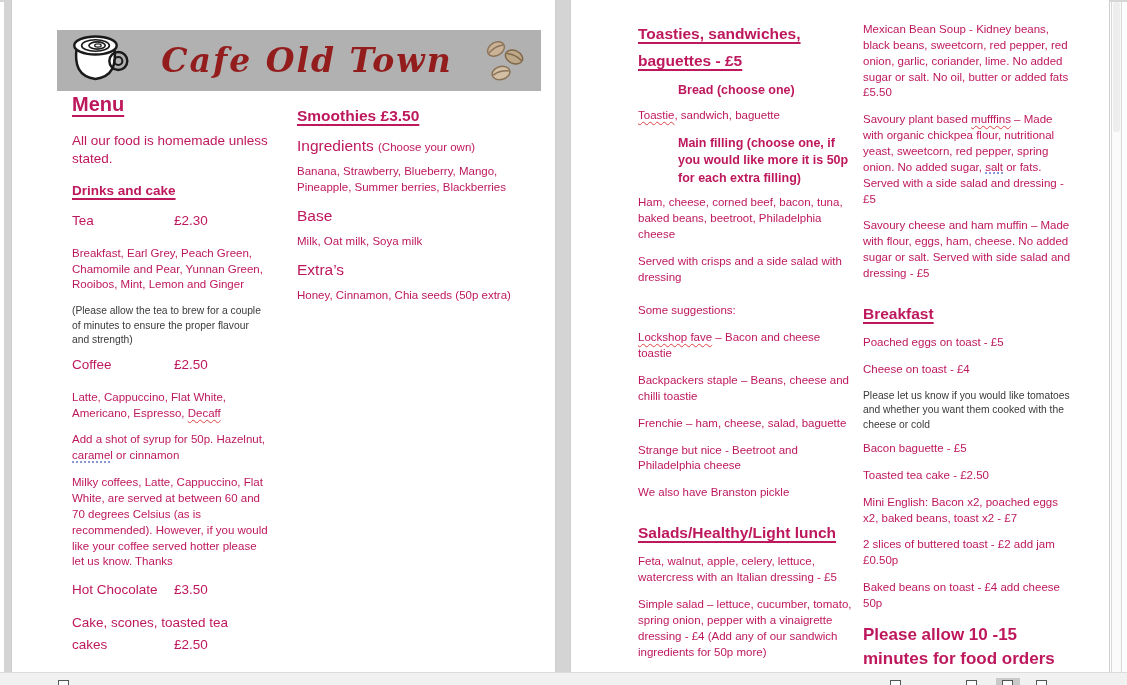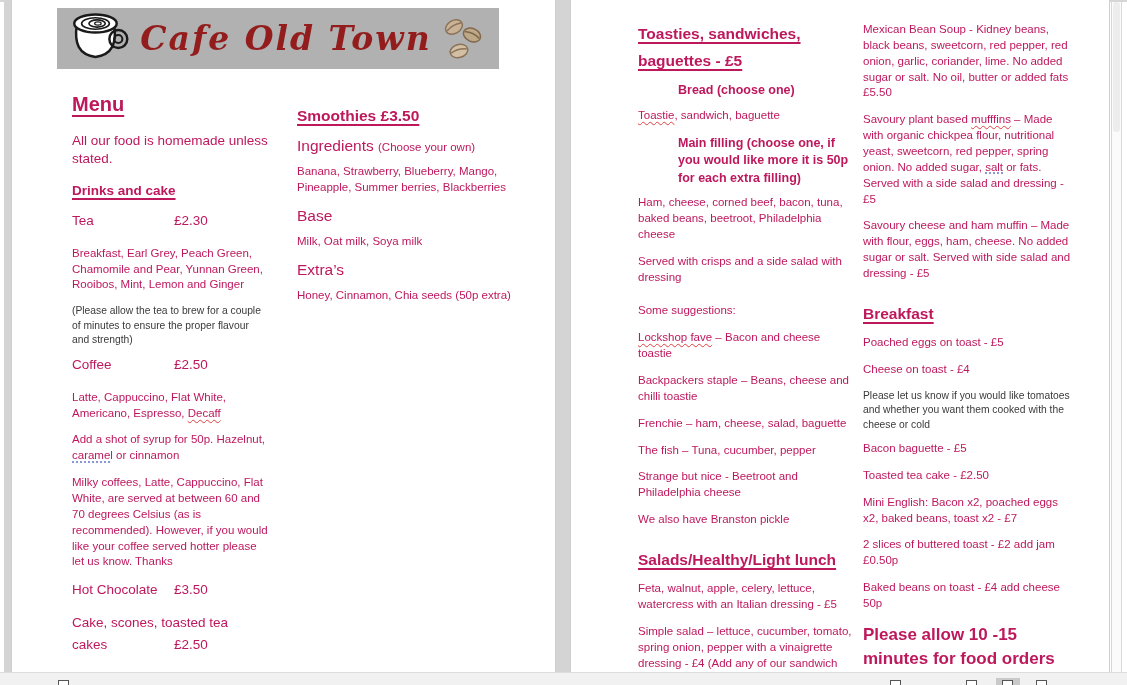--- a/index.html
+++ b/index.html
@@ -7,21 +7,21 @@
   body { font-family:"Liberation Sans", sans-serif; background:#ffffff; color:#1b1b1b; }
   .desktop { position:relative; width:1127px; height:685px; overflow:hidden; background:#ffffff; }
   .top-strip { position:absolute; left:0; top:0; width:1127px; height:2px; background:#d6d6d6; }
   .left-strip { position:absolute; left:4px; top:0; width:7px; height:672px; background:#d4d4d4; }
   .gap-strip { position:absolute; left:556px; top:0; width:14px; height:672px; background:#d4d4d4; }
   .page { position:absolute; top:0; height:672px; background:#ffffff; border-left:1px solid #cfcfcf; border-right:1px solid #cfcfcf; overflow:hidden; }
   .page1 { left:11px; width:545px; }
   .page2 { left:570px; width:540px; }
 
   
-  .logo { position:absolute; left:45px; top:8px; width:442px; height:61px; background:#b1b1b1; display:flex; align-items:center; padding:0 14px; }
+  .logo { position:absolute; left:45px; top:30px; width:484px; height:61px; background:#b1b1b1; display:flex; align-items:center; padding:0 14px; }
   .logo-title { flex:1; text-align:center; font-family:"DejaVu Serif", serif; font-style:italic; font-weight:bold; font-size:33px; color:#931d1d; letter-spacing:2px; white-space:nowrap; }
   .logo-cup { width:62px; height:56px; flex:0 0 auto; }
   .logo-beans { width:46px; height:48px; flex:0 0 auto; }
 
   
   .cols { display:flex; }
   .p1cols { margin-top:93px; padding-left:60px; }
   .p2cols { margin-top:0; padding-top:20px; padding-left:67px; }
   .col { flex:0 0 auto; }
   .p1c1 { width:196px; margin-right:29px; }
@@ -131,21 +131,20 @@
           <div class="blk h2">Toasties, sandwiches, baguettes - £5</div>
           <div class="blk bold12">Bread (choose one)</div>
           <div class="blk body"><span class="m-spell">Toastie</span>, sandwich, baguette</div>
           <div class="blk bold12">Main filling (choose one, if you would like more it is 50p for each extra filling)</div>
           <div class="blk body">Ham, cheese, corned beef, bacon, tuna, baked beans, beetroot, Philadelphia cheese</div>
           <div class="blk body">Served with crisps and a side salad with dressing</div>
           <div class="blk body gap">Some suggestions:</div>
           <div class="blk body"><span class="m-spell">Lockshop fave</span> – Bacon and cheese toastie</div>
           <div class="blk body"><span class="m-under">Backpackers</span> staple – Beans, cheese and chilli toastie</div>
           <div class="blk body">Frenchie – ham, cheese, salad, baguette</div>
-          <div class="blk body">The fish – Tuna, cucumber, pepper</div>
           <div class="blk body">Strange but nice - Beetroot and Philadelphia cheese</div>
           <div class="blk body">We also have Branston pickle</div>
           <div class="blk h2 gap">Salads/Healthy/Light lunch</div>
           <div class="blk body">Feta, walnut, apple, celery, lettuce, watercress with an Italian dressing - £5</div>
           <div class="blk body">Simple salad – lettuce, cucumber, tomato, spring onion, pepper with a vinaigrette dressing - £4 (Add any of our sandwich ingredients for 50p more)</div>
         </div>
       <div class="col p2c2" id="p2c2">
           <div class="blk body">Mexican Bean Soup - Kidney beans, black beans, sweetcorn, red pepper, red onion, garlic, coriander, lime. No added sugar or salt. No oil, butter or added fats £5.50</div>
           <div class="blk body">Savoury plant based <span class="m-spell">mufffins</span> – Made with organic chickpea flour, nutritional yeast, sweetcorn, red pepper, spring onion. No added sugar, <span class="m-grammar">salt</span> or fats. Served with a side salad and dressing - £5</div>
           <div class="blk body">Savoury cheese and ham muffin – Made with flour, eggs, ham, cheese. No added sugar or salt. Served with side salad and dressing - £5</div>

